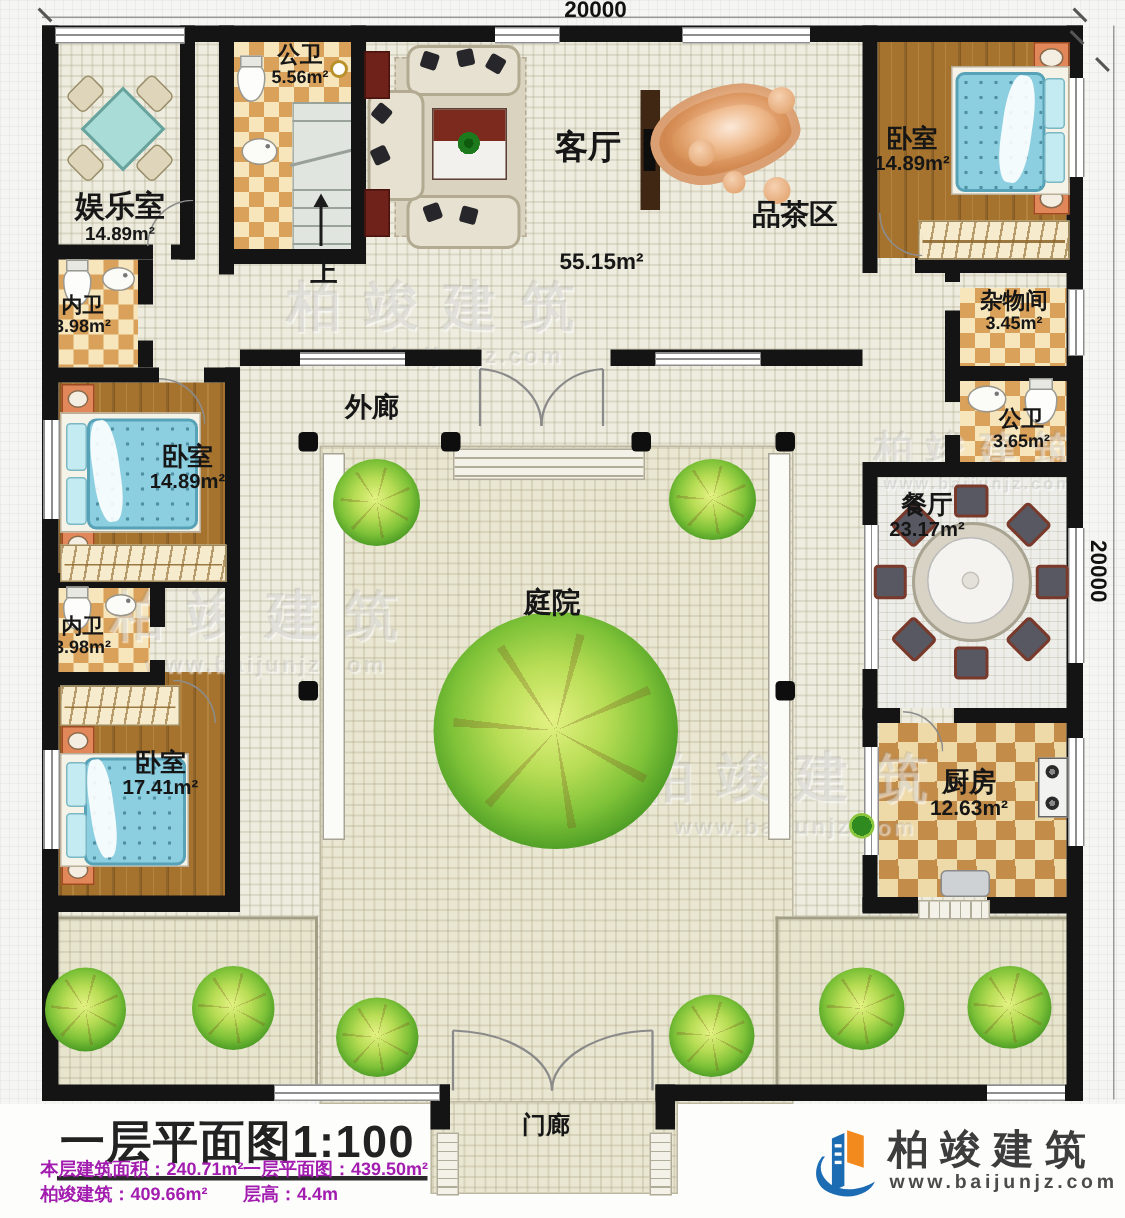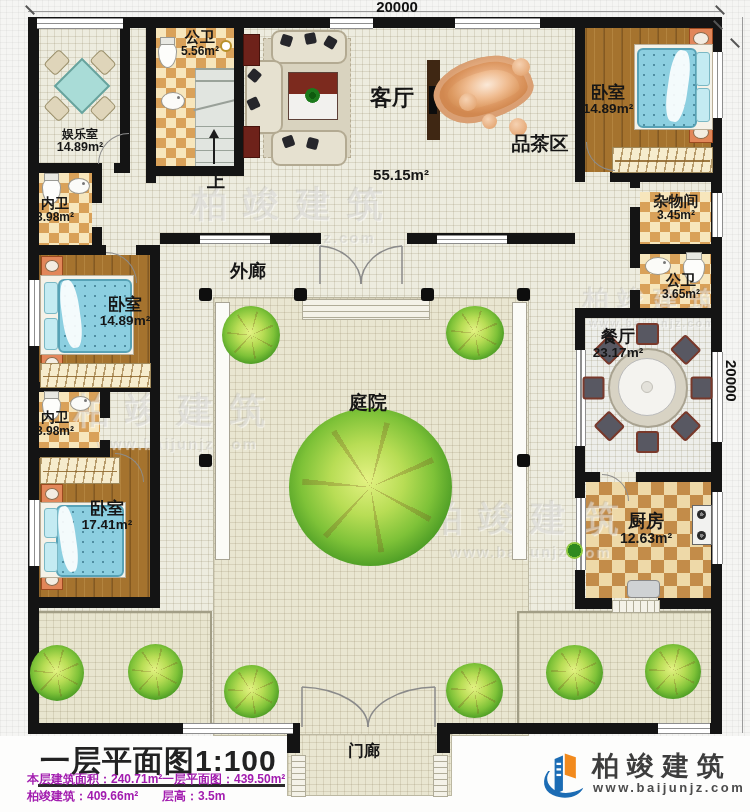--- a/index.html
+++ b/index.html
@@ -58,21 +58,21 @@
   .snk::after{content:"";position:absolute;right:18%;top:18%;width:3px;height:3px;border-radius:50%;background:#777;}
   .stv{position:absolute;background:#f2f2f0;border:1.5px solid #666;}
   .stv::before,.stv::after{content:"";position:absolute;left:4px;width:9px;height:9px;border-radius:50%;
     background:radial-gradient(circle,#888 0 2px,#2b2b2b 2px);}
   .stv::before{top:4px;} .stv::after{bottom:4px;}
   .stone{position:absolute;}
   .dchair{position:absolute;width:19px;height:18px;background:#585862;border:2px solid #79392b;border-radius:3px;}
   .echair{position:absolute;width:20px;height:15px;background:#dfd5ba;border:1.5px solid #9a8f6a;border-radius:4px;}
   .arc{position:absolute;border:1.4px solid #8c8c8c;border-right:none;border-bottom:none;border-top-left-radius:100%;}
   .rl{position:absolute;text-align:center;font-weight:bold;color:#161616;line-height:1.08;}
-  .nm{font-size:12px;} .ar{font-size:12.5px;}
+  .nm{font-size:20px;} .ar{font-size:12.5px;}
   .wm{position:absolute;text-align:center;color:rgba(125,125,125,.17);
       text-shadow:1px 1px 1px rgba(255,255,255,.55);font-weight:bold;pointer-events:none;}
   .wm .c1{font-size:36px;letter-spacing:16px;white-space:nowrap;}
   .wm .c2{font-size:15px;letter-spacing:2px;white-space:nowrap;}
   .dim{position:absolute;font-weight:bold;font-size:15px;color:#111;}
   .dimline{position:absolute;background:#9a9a9a;}
   .tick{position:absolute;width:12px;height:2px;background:#555;transform:rotate(45deg);}
   .ftxt{position:absolute;font-size:12px;font-weight:bold;color:#a21caf;white-space:nowrap;}
   #title{position:absolute;left:38px;top:741px;font-size:30px;font-weight:bold;color:#222;
          border-bottom:3px solid #2a2a2a;padding:0 8px 2px 2px;letter-spacing:1px;}
@@ -326,21 +326,21 @@
   </div>
   <div class="rl" style="left:202px;top:172px;width:28px;">
     <div class="nm" style="font-size:18px;">上</div>
   </div>
   <div class="rl" style="left:352px;top:86px;width:80px;">
     <div class="nm" style="font-size:22px;">客厅</div>
   </div>
   <div class="rl" style="left:356px;top:167px;width:90px;">
     <div class="ar" style="font-size:15px;">55.15m²</div>
   </div>
-  <div class="rl" style="left:495px;top:134px;width:90px;">
+  <div class="rl" style="left:485px;top:134px;width:90px;">
     <div class="nm" style="font-size:19px;">品茶区</div>
   </div>
   <div class="rl" style="left:570px;top:84px;width:76px;">
     <div class="nm" style="font-size:17px;">卧室</div>
     <div class="ar" style="font-size:13.5px;">14.89m²</div>
   </div>
   <div class="rl" style="left:642px;top:193px;width:68px;">
     <div class="nm" style="font-size:15px;">杂物间</div>
     <div class="ar" style="font-size:12px;">3.45m²</div>
   </div>
@@ -397,21 +397,21 @@
   <div class="ftxt" style="left:27px;top:771px;">
     <span>本层建筑面积：</span><span>240.71m²</span>
   </div>
   <div class="ftxt" style="left:162px;top:771px;">
     <span>一层平面图：</span><span>439.50m²</span>
   </div>
   <div class="ftxt" style="left:27px;top:788px;">
     <span>柏竣建筑：</span><span>409.66m²</span>
   </div>
   <div class="ftxt" style="left:162px;top:788px;">
-    <span>层高：</span><span>3.5m</span>
+    <span>层高：</span><span>4.4m</span>
   </div>
 
   <svg style="left:538px;top:746px;" width="48" height="52" viewBox="0 0 52 56">
     <path d="M11,27 C4,36 5,48 16,53 C32,60 46,53 49,45 C40,51 26,53 17,47 C9,41 8,33 13,27 Z" fill="#1c6cb4"></path>
     <polygon points="18,14 27,10 27,48 18,52" fill="#1c6cb4"></polygon>
     <rect x="20" y="18" width="5" height="2.4" fill="#fff"></rect>
     <rect x="20" y="24" width="5" height="2.4" fill="#fff"></rect>
     <rect x="20" y="30" width="5" height="2.4" fill="#fff"></rect>
     <polygon points="29,8 41,12 41,35 29,31" fill="#f28a1d"></polygon>
   </svg>

